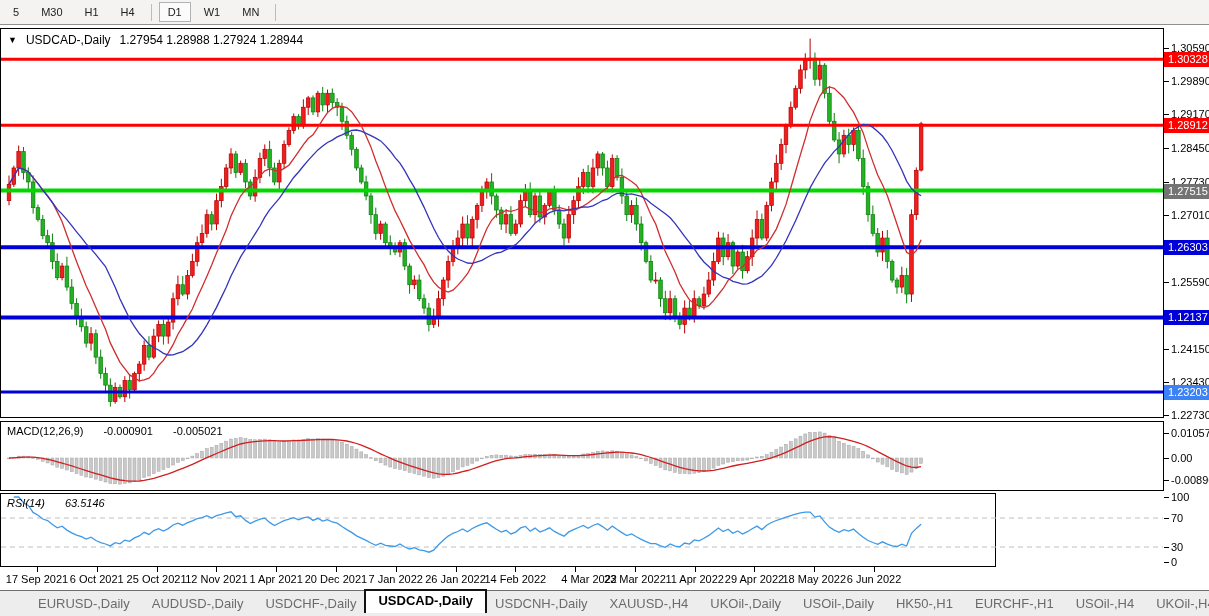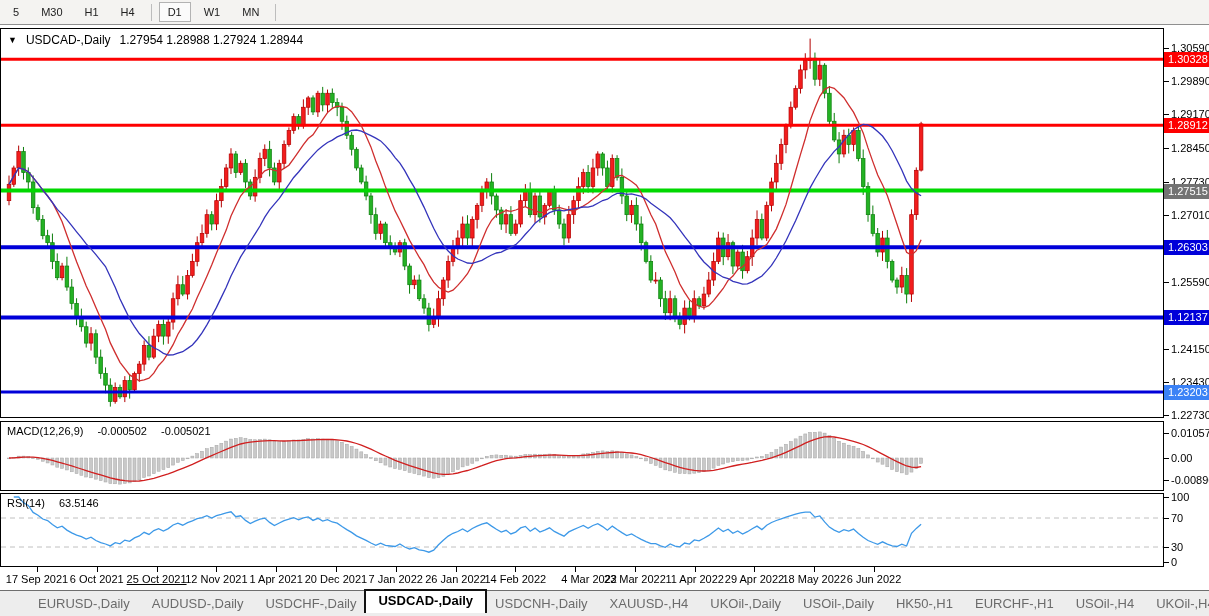--- a/index.html
+++ b/index.html
@@ -14,28 +14,28 @@
   .tf-btn { font-size:11px; color:#222; padding:3px 8px; margin:0 2px;
             border:1px solid transparent; cursor:default; }
   .tf-btn.active { background:#fbfbfb; border:1px solid #b3b3b3; }
   .tf-sep { width:1px; height:17px; background:#bdbdbd; margin:0 5px; }
 
   
   #chart-area { position:absolute; left:0; top:26px; width:1209px; height:564px; background:#fff; }
   .pane { position:absolute; left:0; border:1px solid #000; background:#fff; }
   #main-pane { top:2px;   width:1164px; height:390px; }
   #macd-pane { top:395px; width:1164px; height:70px; }
-  #rsi-pane  { top:467px; width:1164px; height:74px; }
+  #rsi-pane  { top:467px; width:996px; height:74px;font-style:italic; }
   .pane svg { position:absolute; left:0; top:0; }
 
   #chart-title { position:absolute; left:7px; top:4px; display:flex; align-items:center;
                  gap:9px; font-size:12px; color:#000; z-index:5; }
   #chart-title .dd { font-size:9px; color:#000; }
   .ind-label { position:absolute; left:6px; top:3px; font-size:11px; color:#000; z-index:5; }
-  .ind-label span { margin-right:14px; }
+  .ind-label span { margin-right:20px; }
 
   
   #price-axis { position:absolute; left:1164px; top:0; width:45px; height:564px; background:#fff; }
   .ptick { position:absolute; left:0; width:5px; height:1px; background:#000; }
   .plabel { position:absolute; left:7px; font-size:11px; color:#000; white-space:nowrap; }
   .pbadge { position:absolute; left:0; width:45px; height:15px; line-height:15px;
             font-size:11px; color:#fff; padding-left:4px; white-space:nowrap; }
 
   
   #date-axis { position:absolute; left:0; top:540px; width:1164px; height:36px; }
@@ -466,21 +466,21 @@
           <line x1="0" y1="218.22004799999982" x2="1162" y2="218.22004799999982" stroke="#0000d9" stroke-width="4"></line>
           <line x1="0" y1="288.4161600000003" x2="1162" y2="288.4161600000003" stroke="#0000d9" stroke-width="4"></line>
           <line x1="0" y1="363.00244800000047" x2="1162" y2="363.00244800000047" stroke="#0000d9" stroke-width="3"></line>
           <path d="M8.0 155.3L12.8 147.1L17.7 139.0L22.5 140.1L27.3 142.7L32.1 148.7L37.0 154.6L41.8 161.1L46.6 167.0L51.4 173.5L56.3 182.9L61.1 192.7L65.9 206.2L70.7 219.3L75.6 232.8L80.4 244.7L85.2 257.1L90.0 266.9L94.9 278.4L99.7 289.6L104.5 300.3L109.3 313.9L114.2 323.9L119.0 333.3L123.8 339.6L128.6 345.9L133.5 348.9L138.3 351.9L143.1 350.8L148.0 349.1L152.8 344.2L157.6 336.5L162.4 331.4L167.3 323.9L172.1 315.7L176.9 305.2L181.7 297.3L186.6 288.4L191.4 280.0L196.2 268.6L201.0 258.3L205.9 247.3L210.7 236.1L215.5 224.0L220.3 212.8L225.2 201.1L230.0 187.1L234.8 176.8L239.6 167.0L244.5 160.9L249.3 157.2L254.1 153.4L259.0 146.9L263.8 141.8L268.6 139.9L273.4 141.3L278.3 142.2L283.1 139.4L287.9 136.2L292.7 129.6L297.6 122.6L302.4 115.6L307.2 109.5L312.0 105.8L316.9 98.3L321.7 90.6L326.5 83.6L331.3 79.4L336.2 77.1L341.0 77.5L345.8 78.5L350.6 82.7L355.5 89.7L360.3 96.7L365.1 107.0L369.9 117.9L374.8 132.0L379.6 144.1L384.4 157.6L389.3 170.3L394.1 181.9L398.9 191.3L403.7 201.1L408.6 211.4L413.4 219.8L418.2 228.2L423.0 235.6L427.9 245.7L432.7 253.2L437.5 258.3L442.3 261.1L447.2 263.0L452.0 261.1L456.8 256.4L461.6 250.8L466.5 244.7L471.3 235.9L476.1 224.0L480.9 211.4L485.8 199.7L490.6 191.3L495.4 186.1L500.3 183.8L505.1 181.5L509.9 182.4L514.7 181.0L519.6 179.1L524.4 177.7L529.2 180.1L534.0 181.5L538.9 183.6L543.7 183.1L548.5 179.8L553.3 179.4L558.2 178.4L563.0 179.8L567.8 181.2L572.6 182.2L577.5 179.4L582.3 177.0L587.1 174.0L591.9 170.3L596.8 166.5L601.6 162.3L606.4 158.6L611.3 150.6L616.1 146.9L620.9 146.4L625.7 149.2L630.6 152.5L635.4 156.2L640.2 163.7L645.0 174.5L649.9 185.7L654.7 195.0L659.5 209.0L664.3 222.6L669.2 232.8L674.0 243.1L678.8 255.0L683.6 263.4L688.5 270.9L693.3 274.6L698.1 277.2L702.9 278.6L707.8 276.7L712.6 271.6L717.4 265.5L722.2 259.5L727.1 251.3L731.9 247.1L736.7 240.5L741.6 237.7L746.4 232.8L751.2 227.2L756.0 221.2L760.9 218.8L765.7 215.6L770.5 208.1L775.3 200.1L780.2 188.0L785.0 175.4L789.8 159.0L794.6 142.2L799.5 125.4L804.3 109.5L809.1 91.6L813.9 78.9L818.8 67.3L823.6 60.3L828.4 57.9L833.2 59.3L838.1 64.0L842.9 68.7L847.7 76.1L852.5 83.2L857.4 93.2L862.2 103.9L867.0 118.9L871.9 132.9L876.7 146.0L881.5 155.8L886.3 166.5L891.2 181.0L896.0 195.2L900.8 209.7L905.6 223.3L910.5 226.1L915.3 221.6L920.1 210.7" fill="none" stroke="#cf2e2e" stroke-width="1.3"></path>
           <path d="M8.0 155.3L12.8 147.1L17.7 139.0L22.5 140.1L27.3 142.7L32.1 148.7L37.0 154.6L41.8 161.1L46.6 167.0L51.4 173.5L56.3 180.4L61.1 185.1L65.9 190.7L70.7 196.7L75.6 202.8L80.4 208.7L85.2 214.9L90.0 219.9L94.9 225.6L99.7 231.6L104.5 237.5L109.3 247.8L114.2 258.3L119.0 270.0L123.8 279.9L128.6 289.8L133.5 297.6L138.3 304.5L143.1 309.8L148.0 315.2L152.8 318.8L157.6 321.0L162.4 324.3L167.3 326.0L172.1 325.8L176.9 324.2L181.7 322.7L186.6 319.4L191.4 316.0L196.2 310.5L201.0 303.9L205.9 295.8L210.7 287.3L215.5 278.4L220.3 268.4L225.2 258.3L230.0 247.0L234.8 237.5L239.6 227.9L244.5 220.1L249.3 212.5L254.1 204.9L259.0 197.0L263.8 188.1L268.6 180.8L273.4 175.2L278.3 169.4L283.1 162.3L287.9 155.4L292.7 148.5L297.6 143.0L302.4 137.0L307.2 131.4L312.0 126.1L316.9 120.9L321.7 117.1L326.5 113.5L331.3 111.1L336.2 107.9L341.0 105.9L345.8 103.7L350.6 101.5L355.5 101.0L360.3 102.2L365.1 104.4L369.9 106.6L374.8 109.1L379.6 111.9L384.4 116.6L389.3 122.2L394.1 128.6L398.9 134.2L403.7 141.7L408.6 150.6L413.4 158.6L418.2 168.4L423.0 178.1L427.9 189.1L432.7 199.3L437.5 208.5L442.3 216.0L447.2 222.0L452.0 226.7L456.8 230.0L461.6 232.0L466.5 234.0L471.3 234.3L476.1 232.9L480.9 231.4L485.8 228.5L490.6 226.0L495.4 224.0L500.3 223.1L505.1 220.7L509.9 218.2L514.7 215.6L519.6 210.9L524.4 205.3L529.2 200.1L534.0 194.3L538.9 190.4L543.7 186.9L548.5 183.6L553.3 181.8L558.2 181.1L563.0 181.8L567.8 180.7L572.6 179.8L577.5 178.9L582.3 178.0L587.1 178.2L591.9 176.9L596.8 174.2L601.6 171.5L606.4 170.2L611.3 166.7L616.1 164.4L620.9 164.2L625.7 165.3L630.6 164.9L635.4 166.2L640.2 167.4L645.0 170.1L649.9 174.3L654.7 177.7L659.5 181.2L664.3 184.8L669.2 188.8L674.0 194.3L678.8 200.9L683.6 207.4L688.5 213.6L693.3 219.8L698.1 227.0L702.9 233.0L707.8 237.5L712.6 242.4L717.4 245.3L722.2 248.2L727.1 249.5L731.9 252.4L736.7 253.7L741.6 255.1L746.4 254.8L751.2 252.8L756.0 249.9L760.9 247.0L765.7 241.9L770.5 236.4L775.3 229.0L780.2 220.5L785.0 211.8L789.8 201.8L794.6 191.8L799.5 180.6L804.3 169.4L809.1 158.9L813.9 150.2L818.8 142.0L823.6 134.2L828.4 128.4L833.2 122.4L838.1 117.7L842.9 111.3L847.7 105.9L852.5 100.8L857.4 97.9L862.2 95.5L867.0 95.9L871.9 98.4L876.7 102.6L881.5 107.0L886.3 113.5L891.2 121.7L896.0 131.2L900.8 141.0L905.6 152.1L910.5 159.5L915.3 163.9L920.1 166.7" fill="none" stroke="#3434bb" stroke-width="1.3"></path>
         </svg>
     </div>
 
     <div id="macd-pane" class="pane">
       <div class="ind-label">
-        <span>MACD(12,26,9)</span><span>-0.000502</span><span>-0.005021</span>
+        <span>MACD(12,26,9)</span><span>-0.000901</span><span>-0.005021</span>
       </div>
       <svg id="macd-svg" width="1162" height="68">
           <rect x="6.5" y="36" width="3" height="0.8" fill="#c9c9c9" stroke="#a6a6a6" stroke-width="0.5"></rect>
           <rect x="11.326" y="35.32991452991473" width="3" height="0.8" fill="#c9c9c9" stroke="#a6a6a6" stroke-width="0.5"></rect>
           <rect x="16.152" y="34.142469622811404" width="3" height="1.8575303771885956" fill="#c9c9c9" stroke="#a6a6a6" stroke-width="0.5"></rect>
           <rect x="20.977999999999998" y="34.0948421927705" width="3" height="1.9051578072295001" fill="#c9c9c9" stroke="#a6a6a6" stroke-width="0.5"></rect>
           <rect x="25.804" y="34.46214443769202" width="3" height="1.537855562307982" fill="#c9c9c9" stroke="#a6a6a6" stroke-width="0.5"></rect>
           <rect x="30.629999999999995" y="35.82043372430917" width="3" height="0.8" fill="#c9c9c9" stroke="#a6a6a6" stroke-width="0.5"></rect>
           <rect x="35.455999999999996" y="36" width="3" height="1.3652993052851343" fill="#c9c9c9" stroke="#a6a6a6" stroke-width="0.5"></rect>
           <rect x="40.282" y="36" width="3" height="3.2301905803478803" fill="#c9c9c9" stroke="#a6a6a6" stroke-width="0.5"></rect>
@@ -680,21 +680,21 @@
           <path d="M12.8 3.0L17.7 3.0L22.5 8.8L27.3 11.5L32.1 18.4L37.0 21.2L41.8 25.0L46.6 26.6L51.4 30.6L56.3 33.9L61.1 32.2L65.9 36.1L70.7 38.9L75.6 41.2L80.4 42.6L85.2 45.0L90.0 43.2L94.9 46.5L99.7 48.6L104.5 50.0L109.3 51.9L114.2 48.7L119.0 49.8L123.8 46.1L128.6 47.4L133.5 43.9L138.3 41.9L143.1 38.3L148.0 40.4L152.8 36.6L157.6 34.7L162.4 37.0L167.3 34.6L172.1 31.0L176.9 29.1L181.7 31.2L186.6 28.6L191.4 26.8L196.2 24.6L201.0 23.6L205.9 21.7L210.7 24.1L215.5 21.7L220.3 20.4L225.2 18.9L230.0 17.8L234.8 22.7L239.6 21.8L244.5 26.4L249.3 29.6L254.1 27.2L259.0 25.1L263.8 24.1L268.6 28.4L273.4 31.5L278.3 29.0L283.1 26.7L287.9 25.2L292.7 23.7L297.6 25.9L302.4 23.9L307.2 22.9L312.0 26.4L316.9 24.3L321.7 27.1L326.5 25.7L331.3 28.0L336.2 29.1L341.0 32.5L345.8 35.6L350.6 38.4L355.5 41.9L360.3 44.2L365.1 46.4L369.9 49.0L374.8 51.4L379.6 49.1L384.4 51.4L389.3 52.0L394.1 52.5L398.9 50.0L403.7 53.0L408.6 55.0L413.4 53.7L418.2 55.8L423.0 56.7L427.9 58.2L432.7 56.1L437.5 50.8L442.3 46.2L447.2 42.1L452.0 39.3L456.8 37.5L461.6 35.0L466.5 37.8L471.3 34.5L476.1 32.2L480.9 30.1L485.8 28.8L490.6 32.1L495.4 35.2L500.3 38.0L505.1 36.3L509.9 39.9L514.7 38.1L519.6 33.9L524.4 32.4L529.2 37.2L534.0 34.1L538.9 38.1L543.7 36.1L548.5 33.8L553.3 37.4L558.2 39.9L563.0 42.2L567.8 37.9L572.6 35.6L577.5 33.5L582.3 31.4L587.1 34.3L591.9 31.5L596.8 29.6L601.6 32.6L606.4 36.2L611.3 32.1L616.1 35.5L620.9 38.6L625.7 41.5L630.6 39.9L635.4 42.7L640.2 45.3L645.0 47.6L649.9 49.7L654.7 49.7L659.5 51.8L664.3 53.3L669.2 50.0L674.0 52.1L678.8 52.8L683.6 49.0L688.5 50.1L693.3 45.9L698.1 46.9L702.9 44.3L707.8 41.4L712.6 37.8L717.4 34.0L722.2 37.5L727.1 35.2L731.9 39.3L736.7 37.0L741.6 40.1L746.4 37.7L751.2 34.8L756.0 32.1L760.9 35.6L765.7 31.2L770.5 28.5L775.3 26.5L780.2 24.8L785.0 23.1L789.8 21.6L794.6 20.2L799.5 18.8L804.3 18.2L809.1 18.1L813.9 23.1L818.8 21.9L823.6 27.9L828.4 33.1L833.2 36.1L838.1 38.3L842.9 35.6L847.7 37.1L852.5 35.1L857.4 39.5L862.2 43.3L867.0 46.5L871.9 48.5L876.7 50.3L881.5 47.8L886.3 50.1L891.2 51.8L896.0 52.5L900.8 50.1L905.6 52.0L910.5 39.3L915.3 34.4L920.1 30.2" fill="none" stroke="#3d99e8" stroke-width="1.3"></path>
         </svg>
     </div>
 
     <div id="date-axis">
         <div class="dtick" style="left: 37px;"></div>
         <div class="dlabel" style="left: 37px;">17 Sep 2021</div>
         <div class="dtick" style="left: 96.79px;"></div>
         <div class="dlabel" style="left: 96.79px;">6 Oct 2021</div>
         <div class="dtick" style="left: 156.58px;"></div>
-        <div class="dlabel" style="left: 156.58px; text-decoration: underline;">25 Oct 2021</div>
+        <div class="dlabel" style="left: 156.58px;">25 Oct 2021</div>
         <div class="dtick" style="left: 216.37px;"></div>
         <div class="dlabel" style="left: 216.37px;">12 Nov 2021</div>
         <div class="dtick" style="left: 276.16px;"></div>
         <div class="dlabel" style="left: 276.16px;">1 Apr 2021</div>
         <div class="dtick" style="left: 335.95px;"></div>
         <div class="dlabel" style="left: 335.95px;">20 Dec 2021</div>
         <div class="dtick" style="left: 395.74px;"></div>
         <div class="dlabel" style="left: 395.74px;">7 Jan 2022</div>
         <div class="dtick" style="left: 455.53px;"></div>
         <div class="dlabel" style="left: 455.53px;">26 Jan 2022</div>

